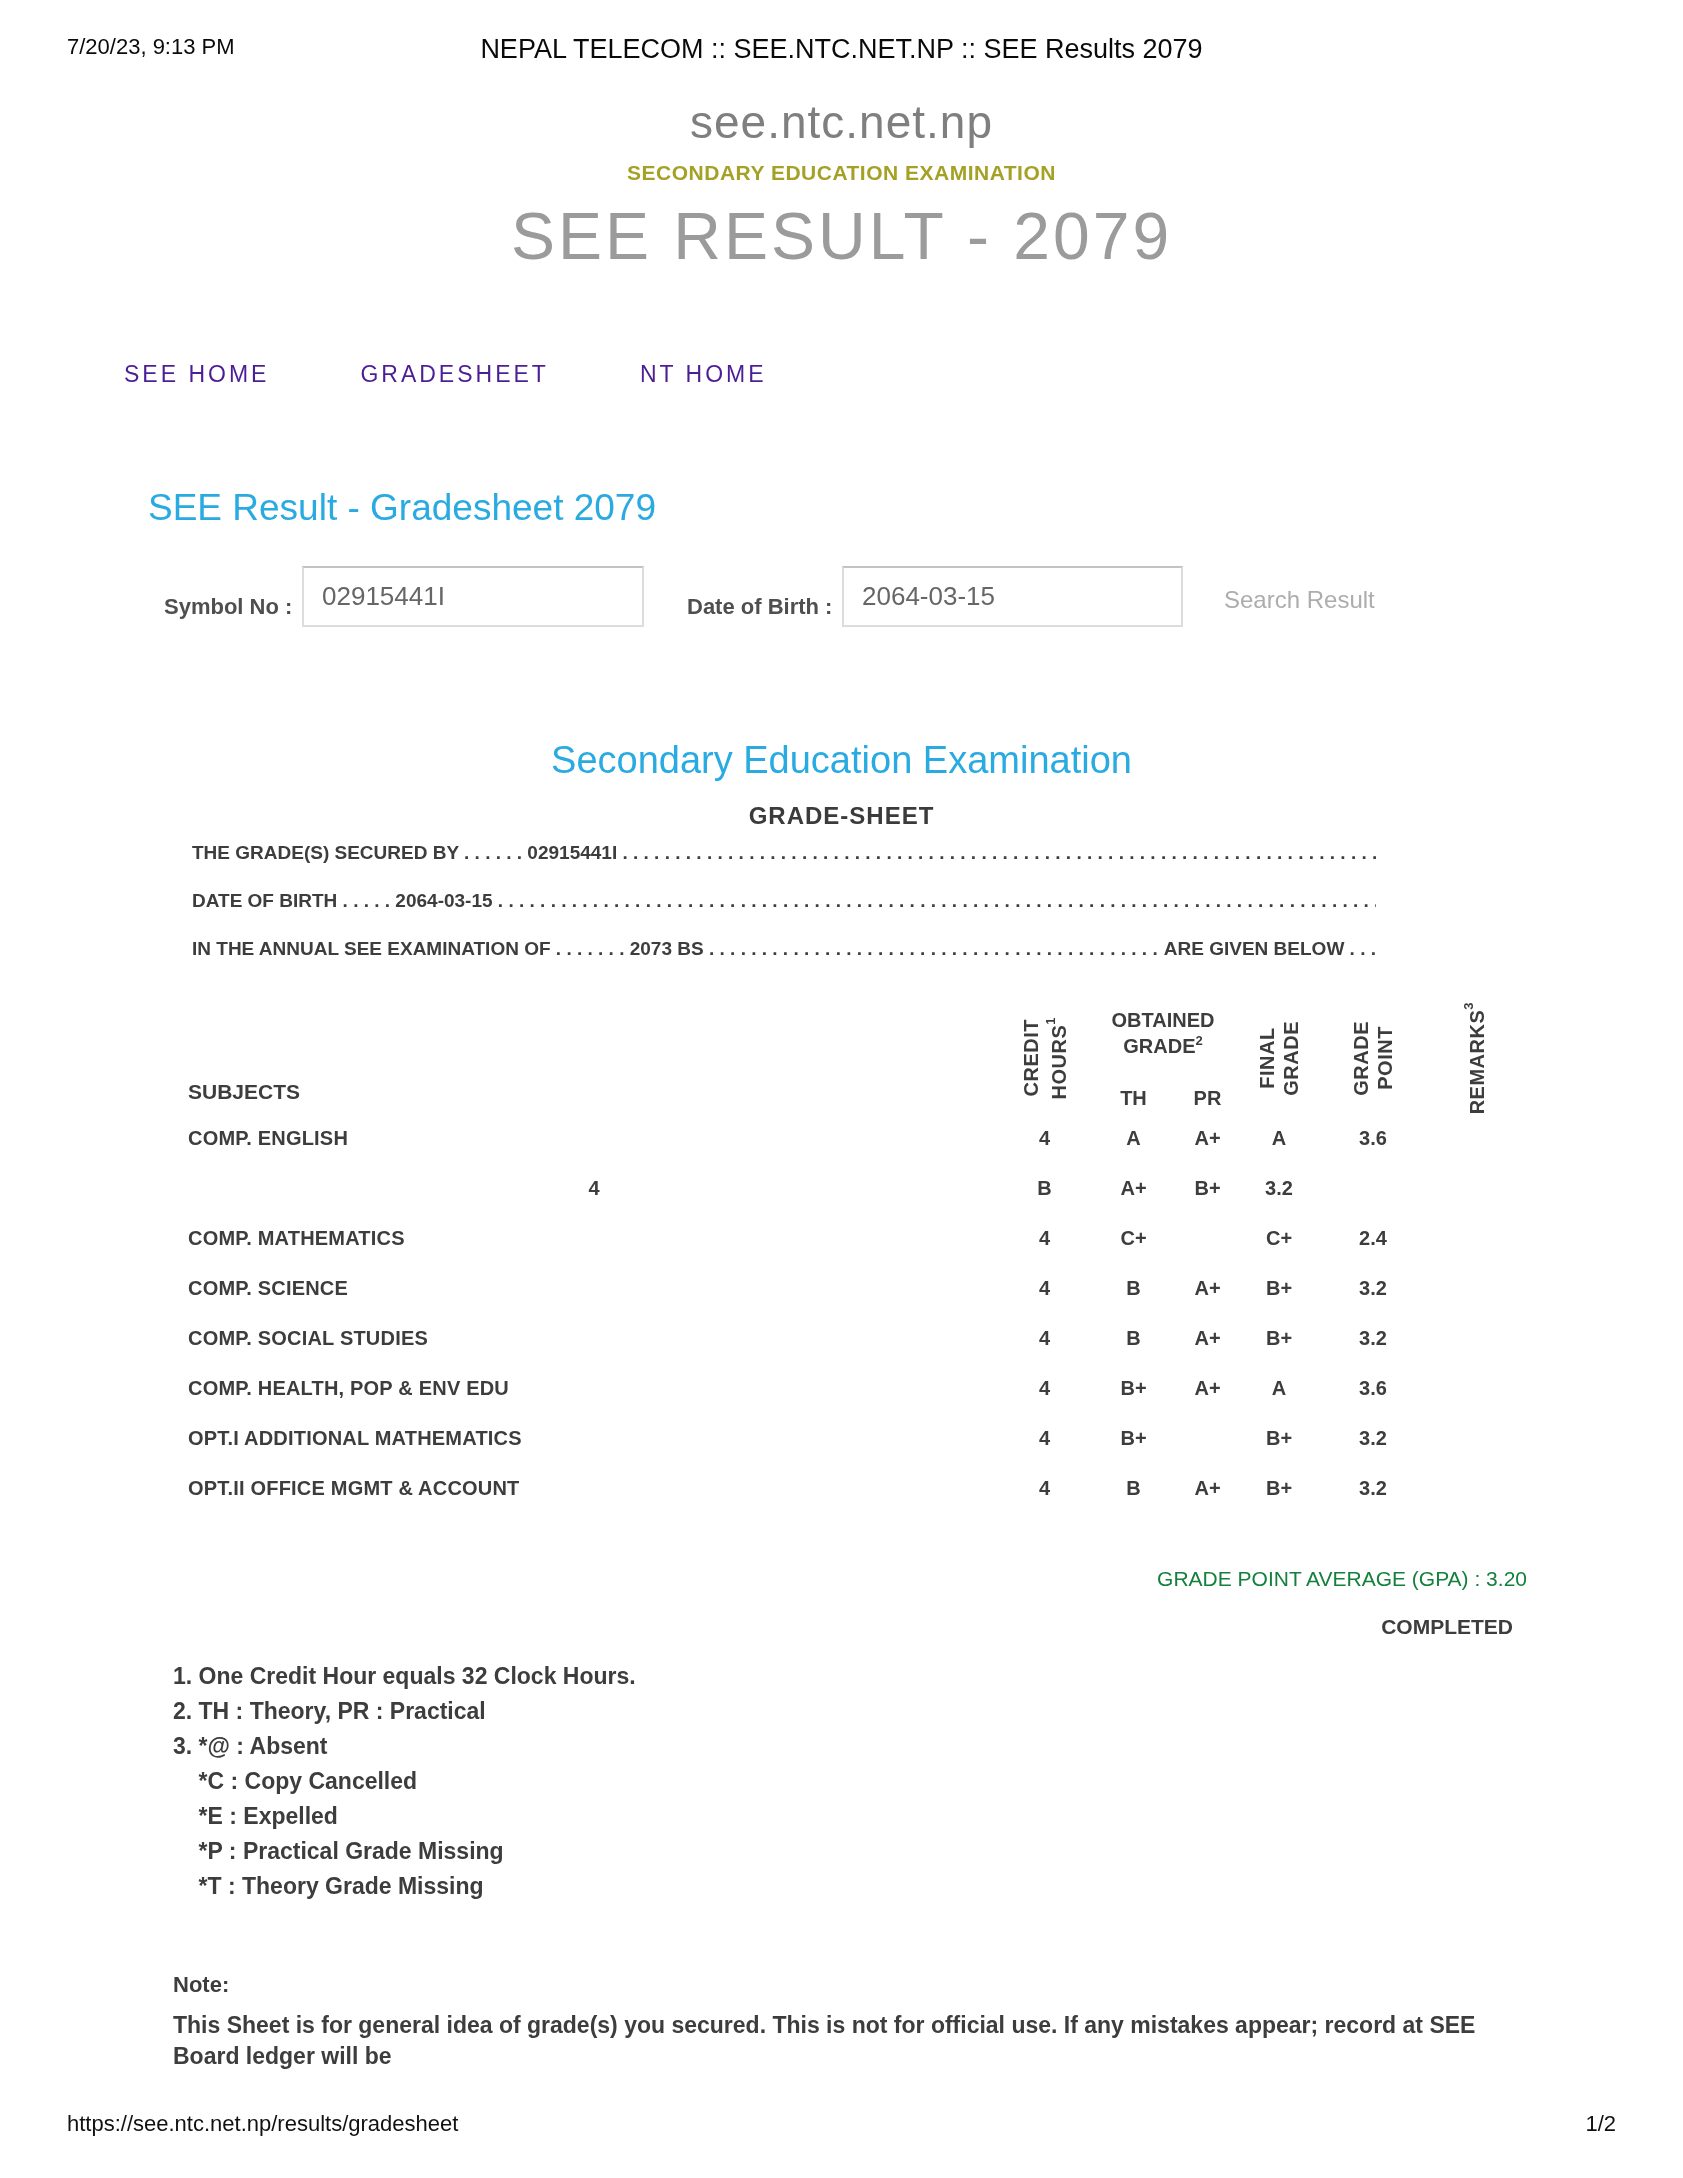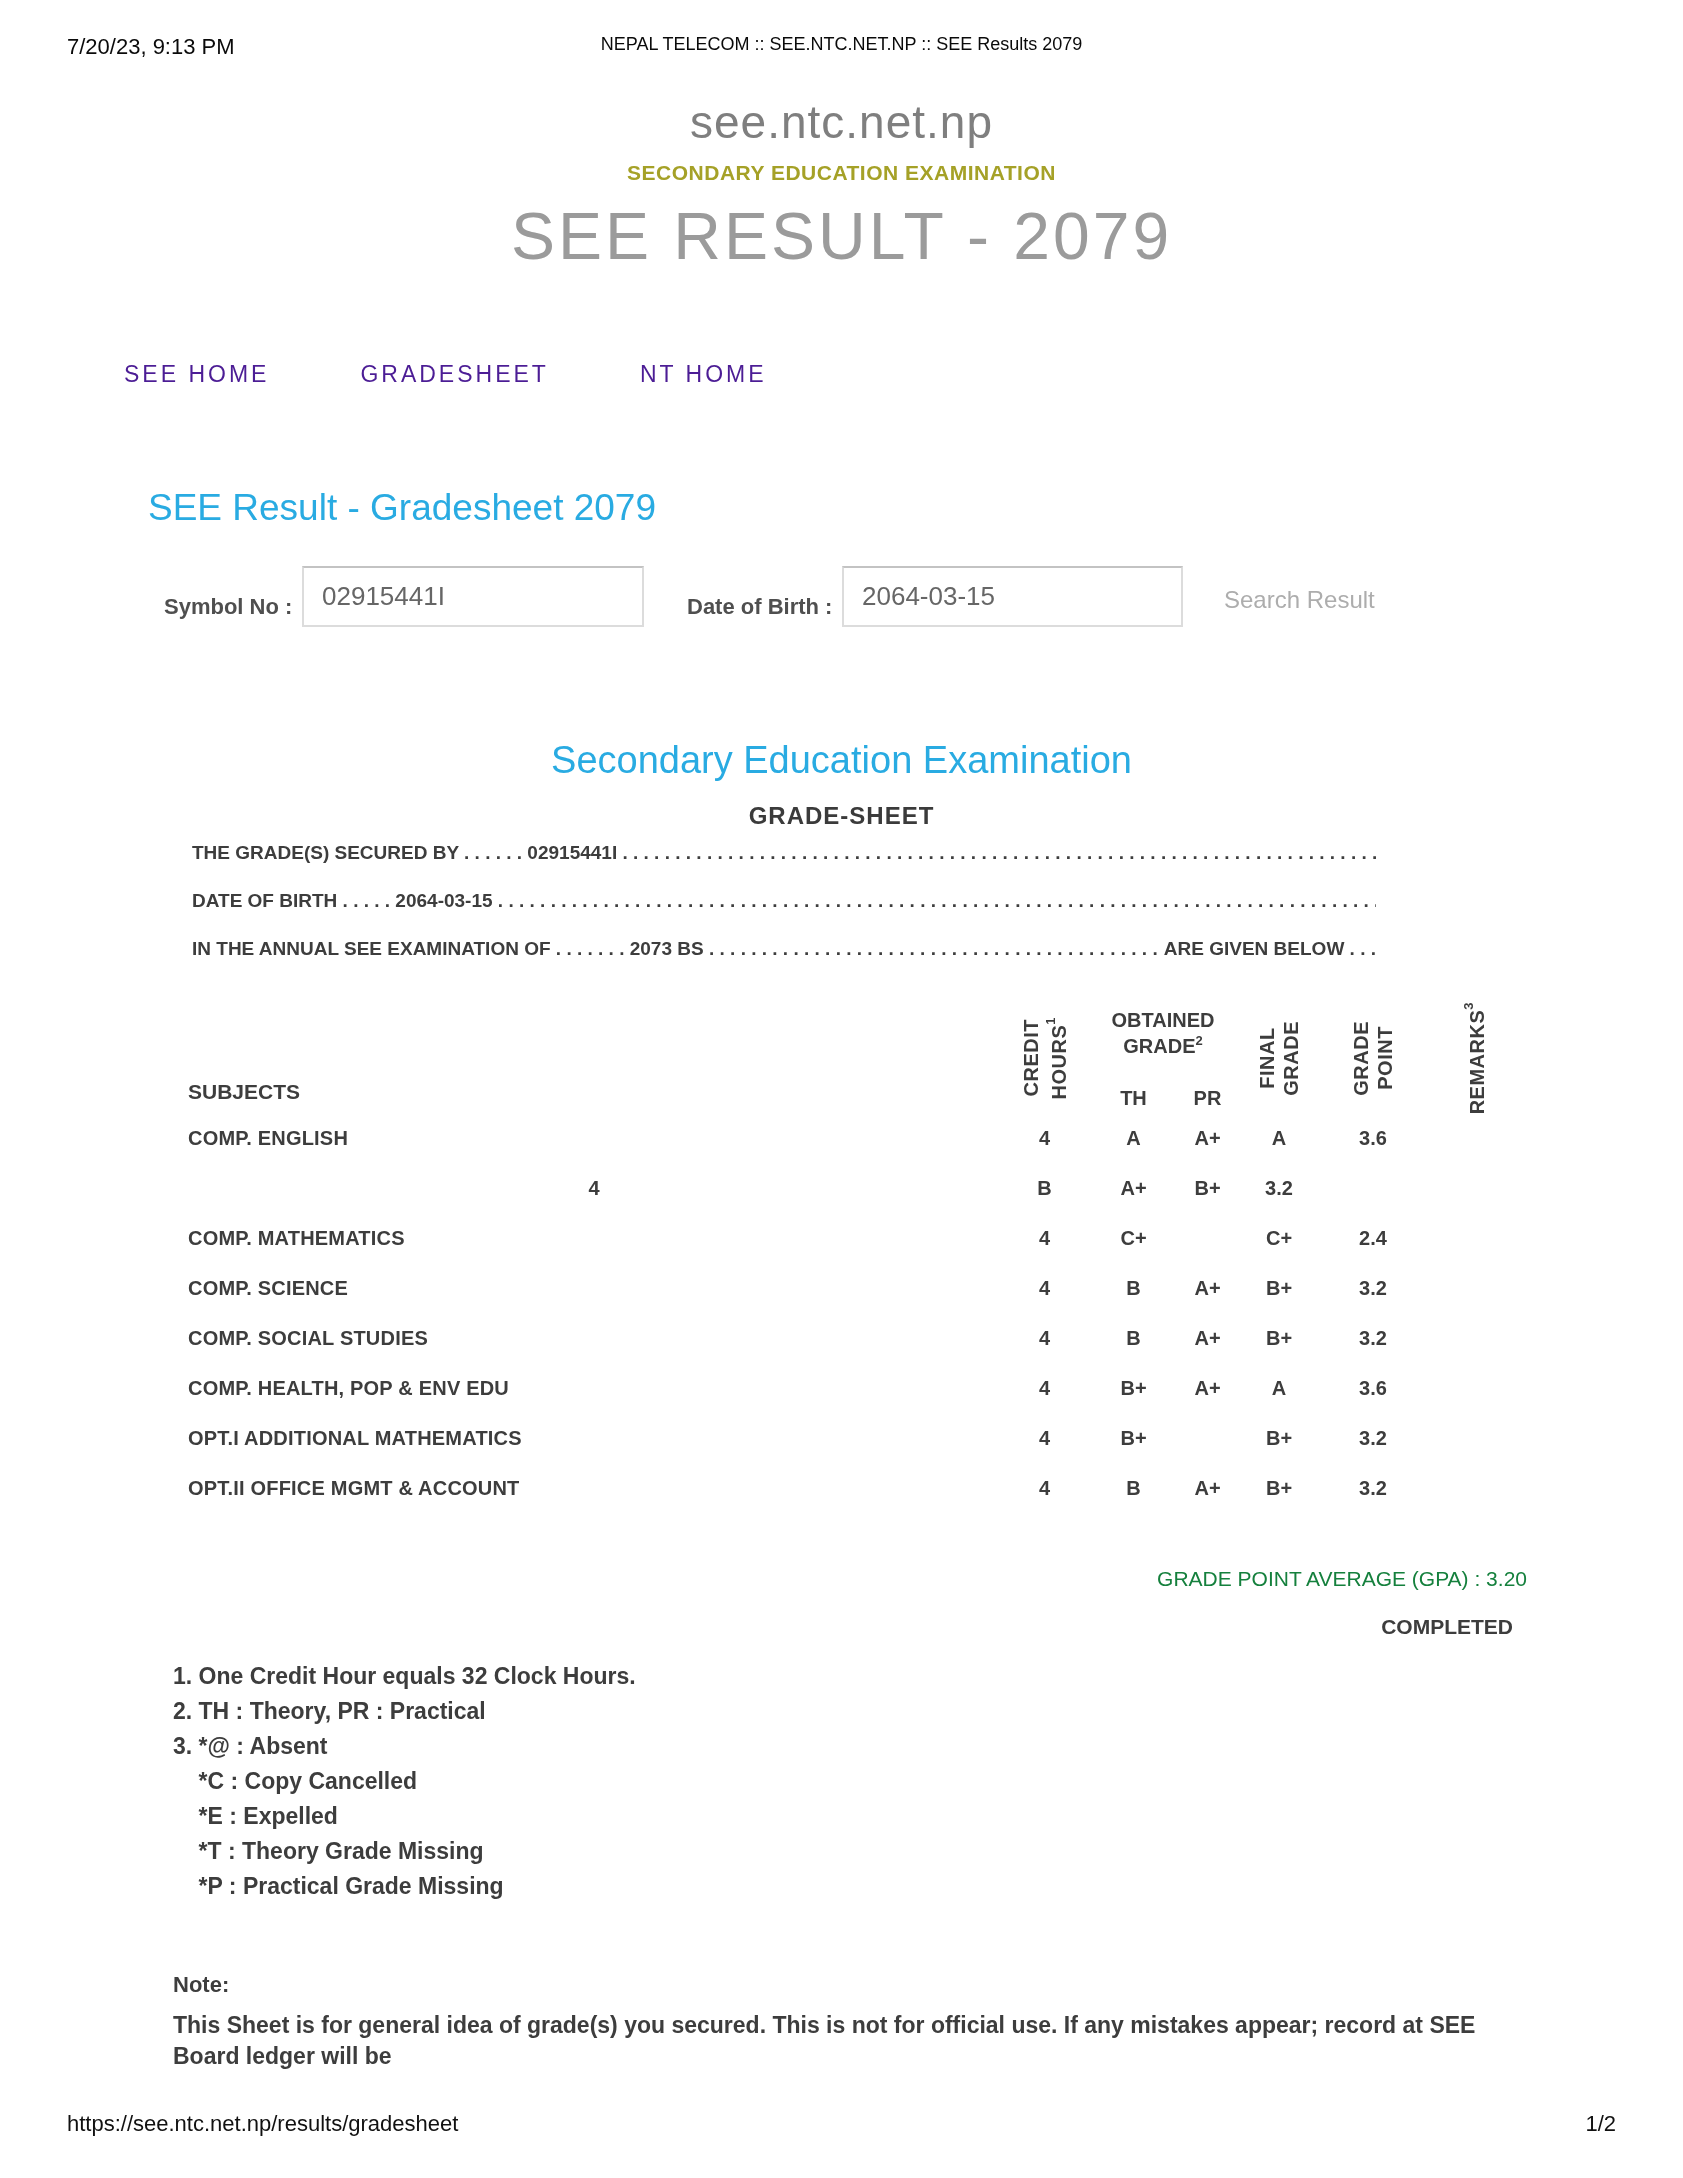--- a/index.html
+++ b/index.html
@@ -6,21 +6,21 @@
   html,body { background:#ffffff; }
   .page {
     position:relative; width:1683px; height:2178px; background:#fff;
     font-family:"Liberation Sans", sans-serif; overflow:hidden;
   }
   .abs { position:absolute; }
   .center-line { position:absolute; left:0; width:1683px; text-align:center; }
 
   
   .ph-datetime { left:67px; top:34px; font-size:22px; color:#0a0a0a; }
-  .ph-title   { top:34px; font-size:18px; color:#0a0a0a; }
+  .ph-title   { top:34px; font-size:27px; color:#0a0a0a; }
   .pf-url  { left:67px; top:2111px; font-size:22px; color:#111; }
   .pf-page { right:67px; top:2111px; font-size:22px; color:#111; }
 
   
   .site-domain { top:95px;  font-size:46px; color:#7f7f7f; letter-spacing:1px; font-weight:400; }
   .site-sub    { top:161px; font-size:21px; color:#a5a127; font-weight:bold; letter-spacing:0.5px; }
   .site-banner { top:198px; font-size:66px; color:#9b9b9b; letter-spacing:3px; font-weight:400; }
 
   
   .nav { left:124px; top:361px; display:flex; gap:91px; }
@@ -240,23 +240,23 @@
       <div class="fn-item">1. One Credit Hour equals 32 Clock Hours.</div>
 
       <div class="fn-item">2. TH : Theory, PR : Practical</div>
 
       <div class="fn-item">3. *@ : Absent</div>
 
       <div class="fn-item">    *C : Copy Cancelled</div>
 
       <div class="fn-item">    *E : Expelled</div>
 
+      <div class="fn-item">    *P : Practical Grade Missing</div>
+
       <div class="fn-item">    *T : Theory Grade Missing</div>
-
-      <div class="fn-item">    *P : Practical Grade Missing</div>
     </div>
 
   <div class="abs note-label">Note:</div>
   <div class="abs note-text">This Sheet is for general idea of grade(s) you secured. This is not for official use. If any mistakes appear; record at SEE Board ledger will be</div>
 
   <div class="abs pf-url">https://see.ntc.net.np/results/gradesheet</div>
   <div class="abs pf-page">1/2</div>
 
 </div>
 

